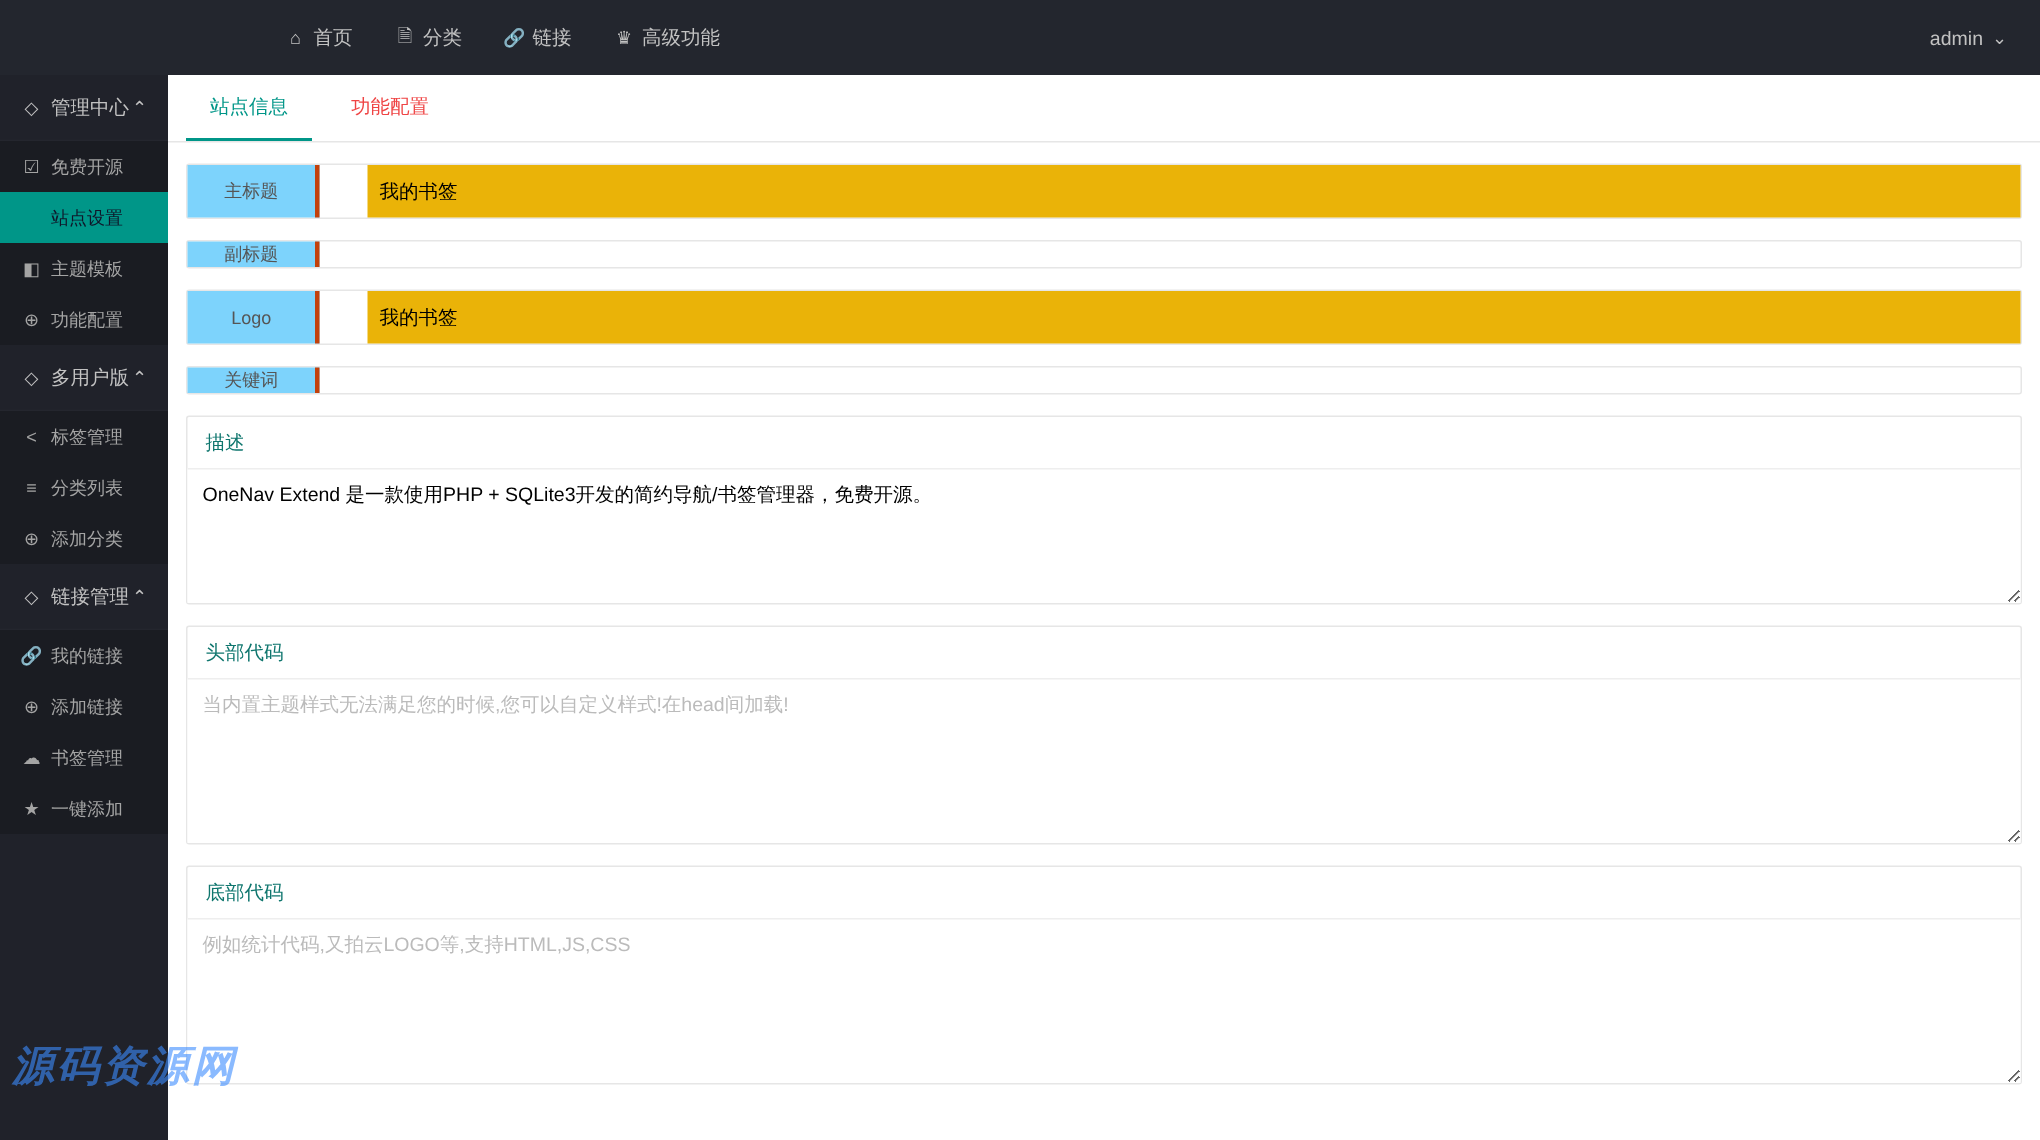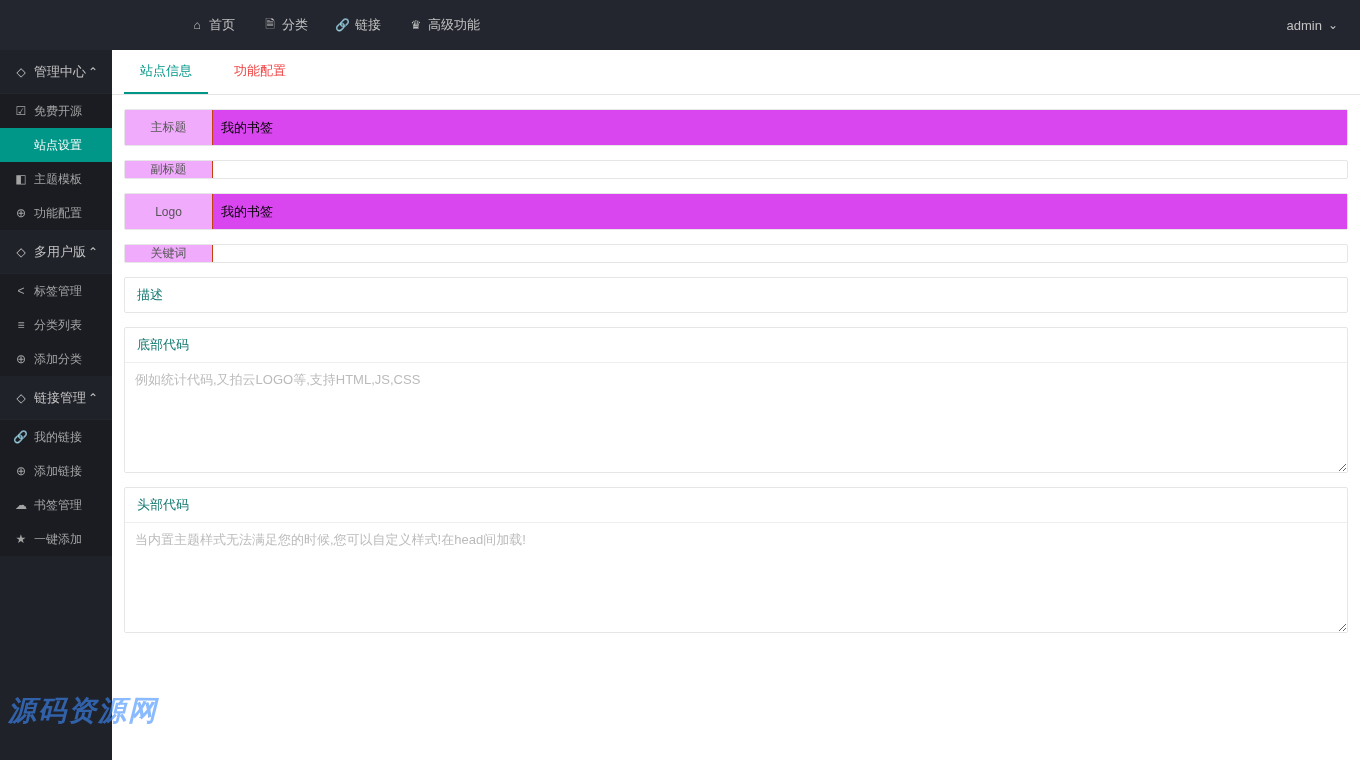--- a/index.html
+++ b/index.html
@@ -6,30 +6,30 @@
 body { font-family: "Microsoft YaHei", Arial, sans-serif; font-size: 13px; color: #333; background: #f5f5f5; }
 .header { height: 50px; background: #23262e; display: flex; align-items: center; justify-content: space-between; padding: 0 20px 0 190px; }
 .nav-menu { display: flex; gap: 28px; }
 .nav-item { color: #c2c2c2; display: flex; align-items: center; gap: 5px; cursor: pointer; }
 .user-menu { color: #c2c2c2; display: flex; align-items: center; gap: 4px; cursor: pointer; }
 .layout { display: flex; height: calc(100vh - 50px); }
 .sidebar { width: 112px; background: #20222a; overflow-y: auto; }
 .side-group { color: #c2c2c2; padding: 0 14px; height: 44px; display: flex; align-items: center; gap: 6px; cursor: pointer; font-size: 13px; border-bottom: 1px solid rgba(255,255,255,0.02); position: relative; }
 .side-group .chev { position: absolute; right: 12px; }
 .side-item { color: #a4a4a4; padding: 0 14px; height: 34px; display: flex; align-items: center; gap: 6px; cursor: pointer; font-size: 12px; }
-.side-item.active { background: #009688; color: #ffffff; }
+.side-item.active { background: #009688; color: #0f172a; }
 .sub-group { background: #1a1c22; }
 .content { flex: 1; background: #fff; overflow-y: auto; }
 .tabs { display: flex; border-bottom: 1px solid #e6e6e6; padding: 0 12px; gap: 10px; }
 .tab { padding: 12px 16px; color: #ef4444; cursor: pointer; border-bottom: 2px solid transparent; }
 .tab.active { color: #009688; border-bottom-color: #009688; }
 .form-area { padding: 14px 12px; }
 .form-row { display: flex; margin-bottom: 14px; border: 1px solid #e6e6e6; border-radius: 2px; }
-.form-label { width: 88px; min-width: 88px; background: #f0abfc; border-right: 1px solid #c2410c; display: flex; align-items: center; justify-content: center; color: #555; font-size: 12px; }
-.form-input { flex: 1; border: none; padding: 10px 8px; outline: none; font-size: 13px; font-family: inherit; background: #d946ef; }
+.form-label { width: 88px; min-width: 88px; background: #7dd3fc; border-right: 3px solid #c2410c; display: flex; align-items: center; justify-content: center; color: #555; font-size: 12px; }
+.form-input { flex: 1; border: none; padding: 10px 8px; outline: none; font-size: 13px; font-family: inherit; background: #eab308; margin-left: 32px; }
 .form-block { border: 1px solid #e6e6e6; border-radius: 2px; margin-bottom: 14px; }
 .block-label { padding: 8px 12px; color: #0f766e; font-size: 13px; }
 .form-textarea { width: 100%; border: none; border-top: 1px solid #eee; padding: 8px 10px; outline: none; font-size: 13px; font-family: inherit; resize: vertical; min-height: 90px; display: block; }
 .icon { width: 14px; height: 14px; display: inline-flex; align-items: center; justify-content: center; font-size: 12px; }
 .watermark { position: fixed; left: 8px; bottom: 30px; color: rgba(60,140,255,0.6); font-size: 28px; font-weight: bold; font-style: italic; pointer-events: none; letter-spacing: 2px; }
 ::placeholder { color: #bbb; }
 </style>
 </head>
 <body>
 
@@ -148,29 +148,30 @@
         <div class="form-label">Logo</div>
         <input class="form-input" value="我的书签" style="">
       </div>
 
       <div class="form-row">
         <div class="form-label">关键词</div>
       </div>
 
       <div class="form-block">
         <div class="block-label">描述</div>
+        <textarea class="form-textarea" id="ta-desc" style="">OneNav Extend 是一款使用PHP + SQLite3开发的简约导航/书签管理器，免费开源。</textarea>
+      </div>
+
+      <div class="form-block">
+        <div class="block-label">头部代码</div>
+        <textarea class="form-textarea" style="min-height: 110px;" placeholder="当内置主题样式无法满足您的时候,您可以自定义样式!在head间加载!"></textarea>
       </div>
 
       <div class="form-block">
         <div class="block-label">底部代码</div>
         <textarea class="form-textarea" style="min-height: 110px;" placeholder="例如统计代码,又拍云LOGO等,支持HTML,JS,CSS"></textarea>
-      </div>
-
-      <div class="form-block">
-        <div class="block-label">头部代码</div>
-        <textarea class="form-textarea" style="min-height: 110px;" placeholder="当内置主题样式无法满足您的时候,您可以自定义样式!在head间加载!"></textarea>
       </div>
 
     </div>
   </div>
 </div>
 
 <div class="watermark">源码资源网</div>
 
 </body></html>

